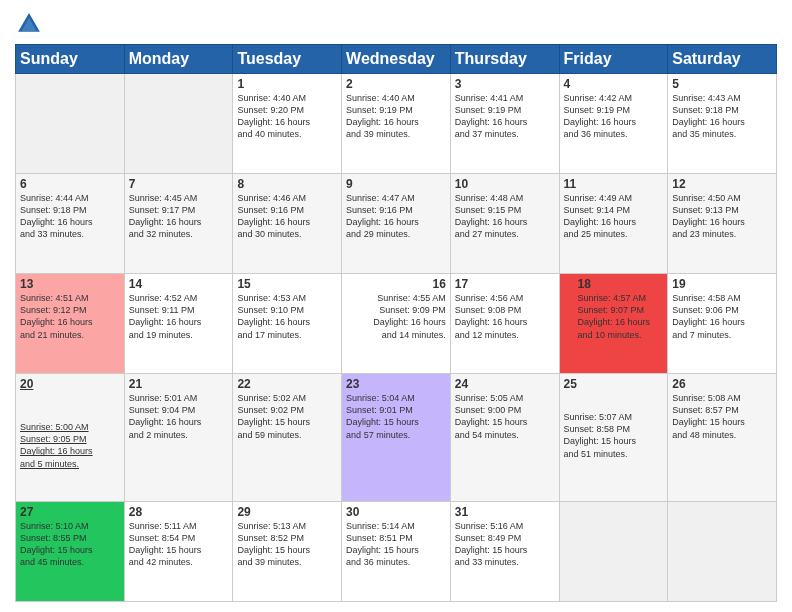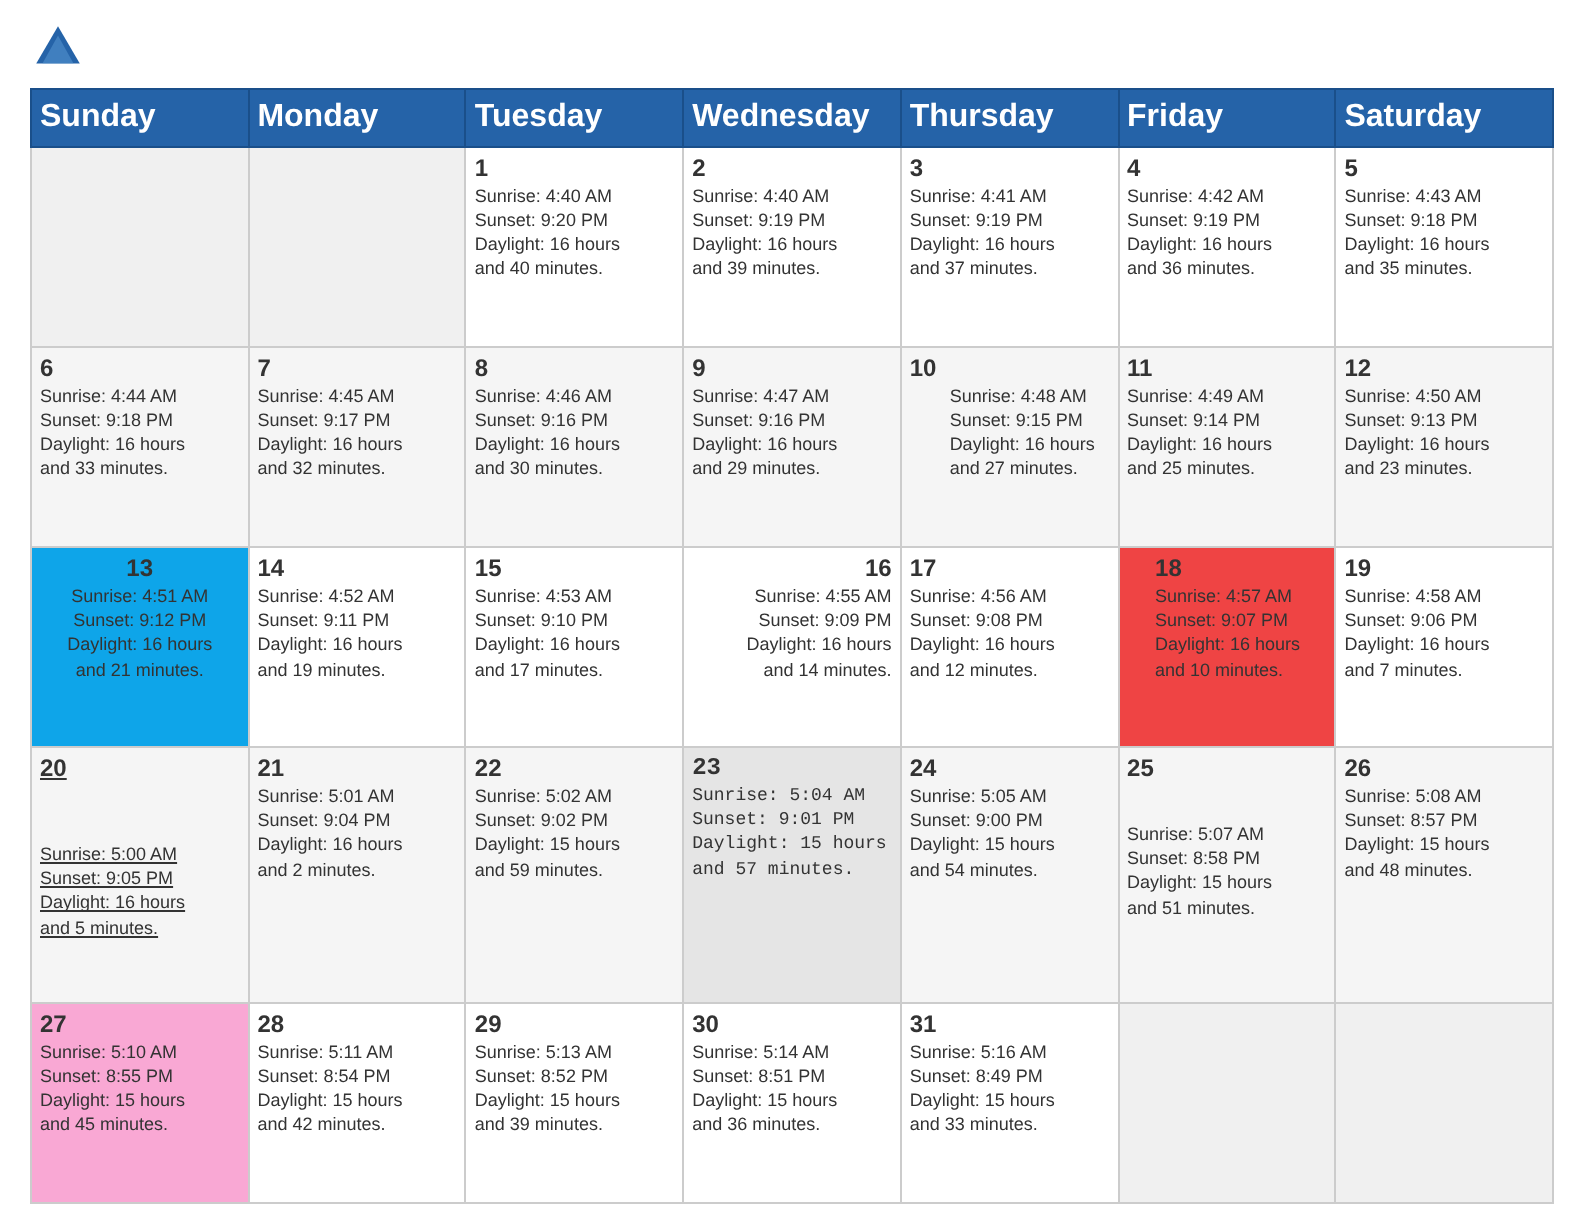--- a/index.html
+++ b/index.html
@@ -198,42 +198,42 @@
           </td>
           <td style="background: rgb(245, 245, 245);">
             <span class="day-number">9</span>
             <div class="day-info" style="white-space: pre-line;">Sunrise: 4:47 AM
 Sunset: 9:16 PM
 Daylight: 16 hours
 and 29 minutes.</div>
           </td>
           <td style="background: rgb(245, 245, 245);">
             <span class="day-number">10</span>
-            <div class="day-info" style="white-space: pre-line; margin-left: 20px;">Sunrise: 4:48 AM
+            <div class="day-info" style="white-space: pre-line;">Sunrise: 4:48 AM
 Sunset: 9:15 PM
 Daylight: 16 hours
 and 27 minutes.</div>
           </td>
           <td style="background: rgb(245, 245, 245);">
             <span class="day-number">11</span>
             <div class="day-info" style="white-space: pre-line;">Sunrise: 4:49 AM
 Sunset: 9:14 PM
 Daylight: 16 hours
 and 25 minutes.</div>
           </td>
           <td style="background: rgb(245, 245, 245);">
             <span class="day-number">12</span>
             <div class="day-info" style="white-space: pre-line;">Sunrise: 4:50 AM
 Sunset: 9:13 PM
 Daylight: 16 hours
 and 23 minutes.</div>
           </td>
         </tr>
         <tr>
-          <td style="background: #0ea5e9; text-align: center;">
+          <td style="background: #fca5a5;">
             <span class="day-number">13</span>
             <div class="day-info" style="white-space: pre-line;">Sunrise: 4:51 AM
 Sunset: 9:12 PM
 Daylight: 16 hours
 and 21 minutes.</div>
           </td>
           <td style="background: rgb(255, 255, 255);">
             <span class="day-number">14</span>
             <div class="day-info" style="white-space: pre-line;">Sunrise: 4:52 AM
 Sunset: 9:11 PM
@@ -291,21 +291,21 @@
 Daylight: 16 hours
 and 2 minutes.</div>
           </td>
           <td style="background: rgb(245, 245, 245);">
             <span class="day-number">22</span>
             <div class="day-info" style="white-space: pre-line;">Sunrise: 5:02 AM
 Sunset: 9:02 PM
 Daylight: 15 hours
 and 59 minutes.</div>
           </td>
-          <td style="background: #e5e5e5; font-family: Liberation Mono, monospace;">
+          <td style="background: #c4b5fd;">
             <span class="day-number">23</span>
             <div class="day-info" style="white-space: pre-line;">Sunrise: 5:04 AM
 Sunset: 9:01 PM
 Daylight: 15 hours
 and 57 minutes.</div>
           </td>
           <td style="background: rgb(245, 245, 245);">
             <span class="day-number">24</span>
             <div class="day-info" style="white-space: pre-line;">Sunrise: 5:05 AM
 Sunset: 9:00 PM
@@ -321,21 +321,21 @@
           </td>
           <td style="background: rgb(245, 245, 245);">
             <span class="day-number">26</span>
             <div class="day-info" style="white-space: pre-line;">Sunrise: 5:08 AM
 Sunset: 8:57 PM
 Daylight: 15 hours
 and 48 minutes.</div>
           </td>
         </tr>
         <tr>
-          <td style="background: #f9a8d4;">
+          <td style="background: #22c55e;">
             <span class="day-number">27</span>
             <div class="day-info" style="white-space: pre-line;">Sunrise: 5:10 AM
 Sunset: 8:55 PM
 Daylight: 15 hours
 and 45 minutes.</div>
           </td>
           <td style="background: rgb(255, 255, 255);">
             <span class="day-number">28</span>
             <div class="day-info" style="white-space: pre-line;">Sunrise: 5:11 AM
 Sunset: 8:54 PM

